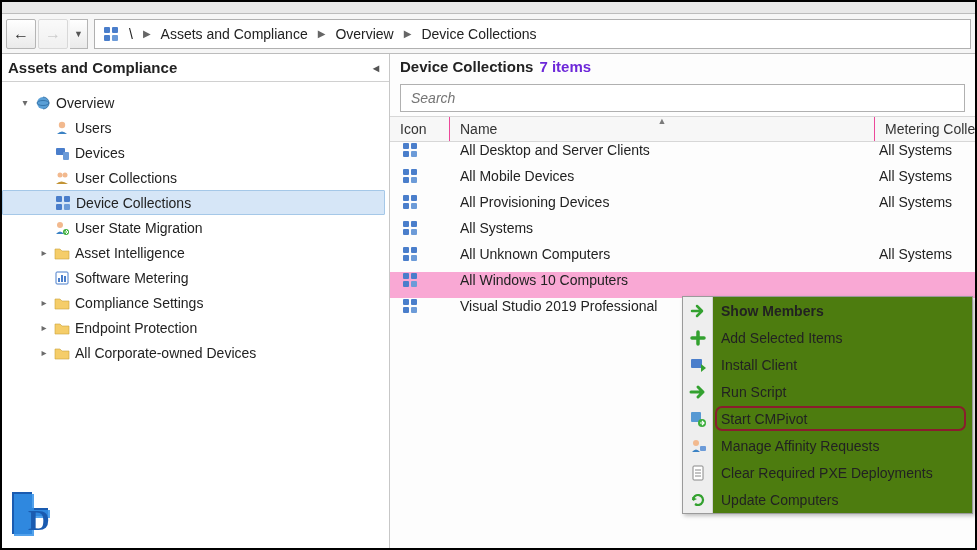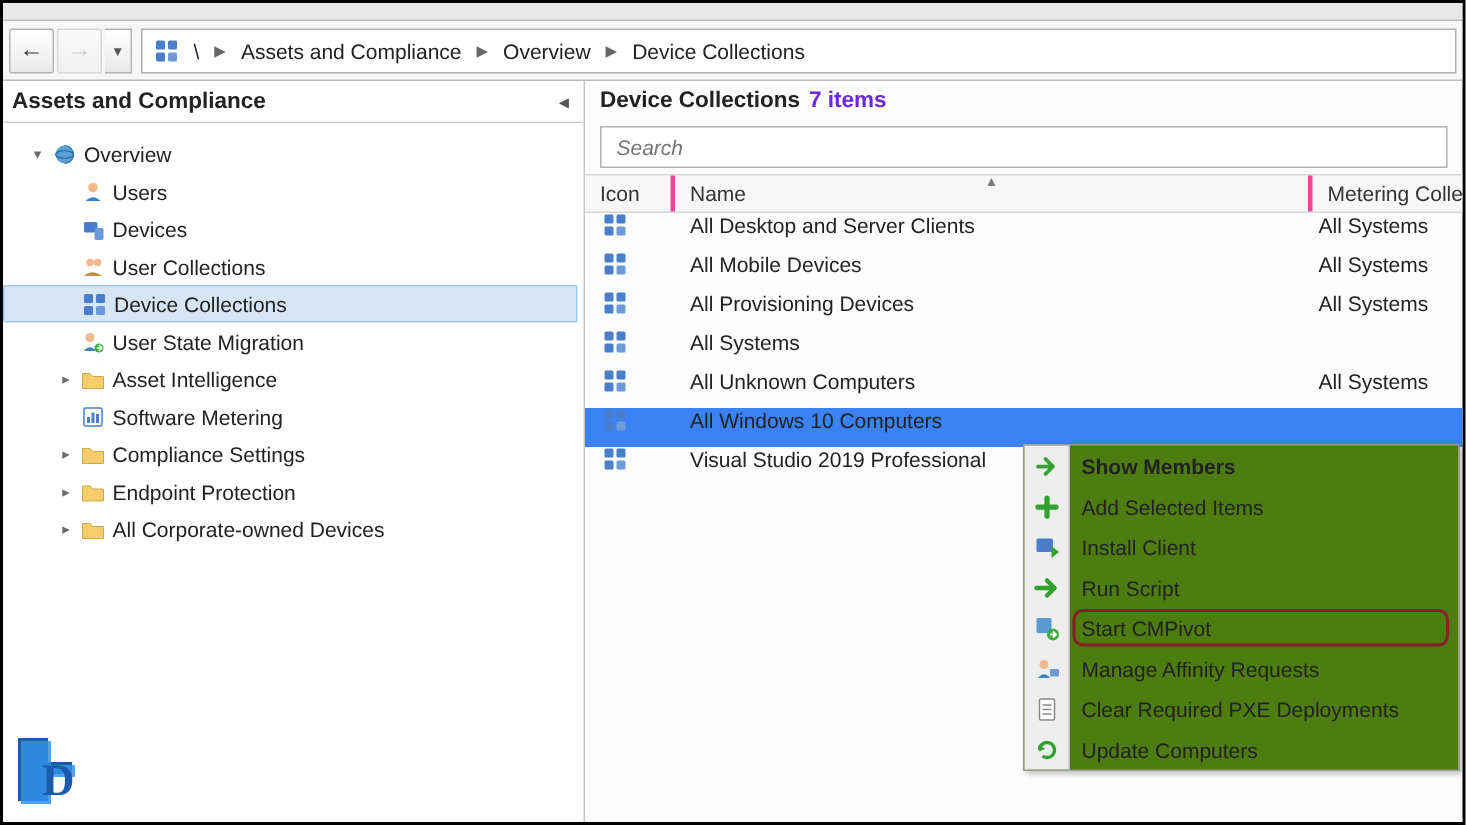--- a/index.html
+++ b/index.html
@@ -36,29 +36,29 @@
 
   
   .main { flex:1; position:relative; display:flex; flex-direction:column; }
   .main-header { height:28px; padding:4px 10px 0 10px; font-size:15px; display:flex; align-items:baseline; gap:6px; }
   .main-title { font-weight:600; }
   .item-count { color:#6d28d9;font-weight:bold; }
   .searchbox { margin:2px 10px 0 10px; height:28px; border:1px solid #b0b0b0; display:flex; align-items:center; padding:0 8px; background:#fff; }
   .searchbox input { border:none; outline:none; width:100%; font-style:italic; color:#0c4a6e; font-size:14px; font-family:inherit; background:transparent; }
 
   .cols { display:flex; height:26px; margin:4px 0 0 0; border-top:1px solid #d7d7d7; border-bottom:1px solid #d7d7d7; background:#f7f7f7; }
-  .col { display:flex; align-items:center; padding:0 10px; border-right:3px solid #ec4899; font-size:14px; color:#333; position:relative; }
+  .col { display:flex; align-items:center; padding:0 10px; border-right:1px solid #ec4899; font-size:14px; color:#333; position:relative; }
   .col.icon { width:60px; }
   .col.name { flex:1; }
   .col.limit { width:100px; border-right:none; white-space:nowrap; }
   .sort-caret { position:absolute; top:-1px; left:50%; transform:translateX(-50%); font-size:9px; color:#7a7a7a; }
 
   .list { flex:1; overflow:hidden; }
   .row { display:flex; align-items:flex-start; height:26px; }
-  .row.selected { background:#3b82f6; }
+  .row.selected { background:#f9a8d4; }
   .cell-icon { width:60px; display:flex; align-items:center; justify-content:flex-start; padding-left:12px; }
   .cell-name { flex:1; padding-left:10px; }
   .cell-limit { width:100px; padding-left:4px; white-space:nowrap; }
 
   
   .ctxmenu { position:absolute; top:294px; left:680px; width:291px; background:#4d7c0f; border:1px solid #9a9a9a; box-shadow:2px 2px 4px rgba(0,0,0,0.25); }
   .ctx-iconstrip { position:absolute; left:0; top:0; bottom:0; width:30px; background:#eeeeee; border-right:1px solid #d3d3d3; }
   .ctx-item { position:relative; height:27px; display:flex; align-items:center; padding-left:38px; cursor:default; }
   .ctx-item .micon { position:absolute; left:5px; top:4px; width:20px; height:20px; display:flex; align-items:center; justify-content:center; }
   .ctx-item.bold { font-weight:600; }

